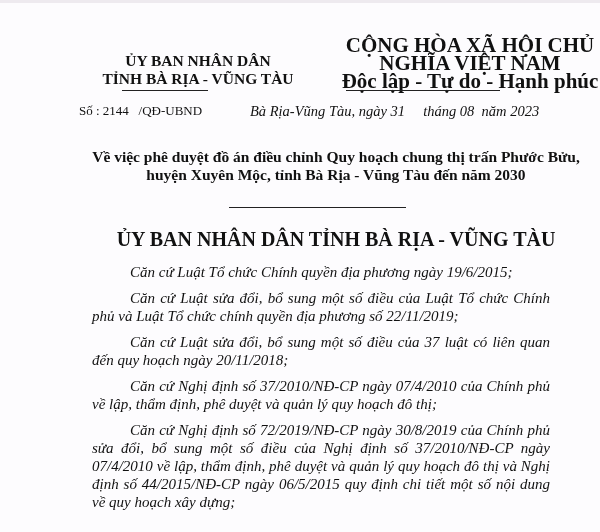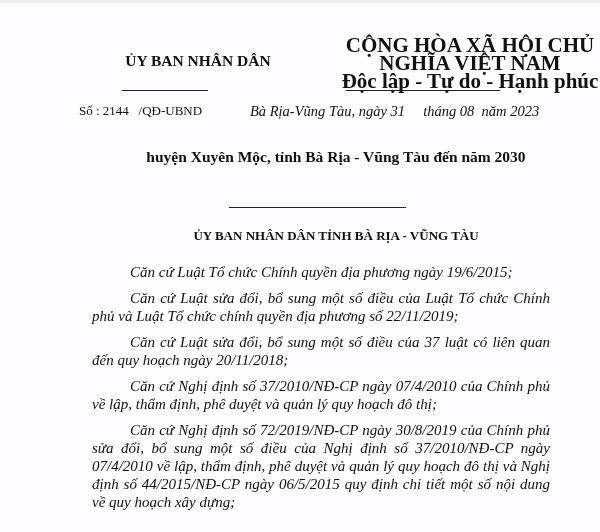--- a/index.html
+++ b/index.html
@@ -14,44 +14,46 @@
   .abs { position:absolute; }
   .bold { font-weight:bold; }
   .it { font-style:italic; }
   .center { text-align:center;margin-left:36px; }
   .hdr-left { left:52px; width:220px; top:52px; font-size:15.5px; line-height:18px; }
   .hdr-right { left:272px; width:324px; top:36px; font-size:21px; line-height:18px; }
   .rule { position:absolute; height:1px; background:#222; }
   .ref { left:79px; top:103px; font-size:13px;font-family:Liberation Serif, serif; }
   .place { left:250px; top:103px; font-size:14.5px; white-space:pre;text-align:right; }
   .title-block { left:40px; width:520px; top:148px; font-size:15.5px; line-height:18px; }
-  .authority { left:40px; width:520px; top:228px; font-size:13px; }
+  .authority { left:40px; width:520px; top:228px; font-size:20px; }
   .body-text { position:absolute; left:80px; width:470px; top:263px; font-size:15px; line-height:18px; font-style:italic; }
   .para { margin:0 0 8px 12px; text-indent:38px; text-align:justify; text-align-last:left; }
 </style>
 </head>
 <body>
 
 <div class="topshade"></div>
 
 <div class="abs hdr-left center bold">
   <div>ỦY BAN NHÂN DÂN</div>
+  <div>TỈNH BÀ RỊA - VŨNG TÀU</div>
 </div>
 <div class="rule" style="left:122px; top:90px; width:86px;"></div>
 
 <div class="abs hdr-right center bold">
   <div>CỘNG HÒA XÃ HỘI CHỦ NGHĨA VIỆT NAM</div>
   <div>Độc lập - Tự do - Hạnh phúc</div>
 </div>
 <div class="rule" style="left:346px; top:90px; width:154px;"></div>
 
 <div class="abs ref" style="white-space:pre;">Số : 2144   /QĐ-UBND</div>
 <div class="abs place it">Bà Rịa-Vũng Tàu, ngày 31     tháng 08  năm 2023</div>
 
 <div class="abs title-block center bold">
+  <div>Về việc phê duyệt đồ án điều chỉnh Quy hoạch chung thị trấn Phước Bửu,</div>
   <div>huyện Xuyên Mộc, tỉnh Bà Rịa - Vũng Tàu đến năm 2030</div>
 </div>
 <div class="rule" style="left:229px; top:207px; width:177px;"></div>
 
 <div class="abs authority center bold">ỦY BAN NHÂN DÂN TỈNH BÀ RỊA - VŨNG TÀU</div>
 
 <div class="body-text">
   <p class="para">Căn cứ Luật Tổ chức Chính quyền địa phương ngày 19/6/2015;</p>
   <p class="para">Căn cứ Luật sửa đổi, bổ sung một số điều của Luật Tổ chức Chính phủ và Luật Tổ chức chính quyền địa phương số 22/11/2019;</p>
   <p class="para">Căn cứ Luật sửa đổi, bổ sung một số điều của 37 luật có liên quan đến quy hoạch ngày 20/11/2018;</p>

